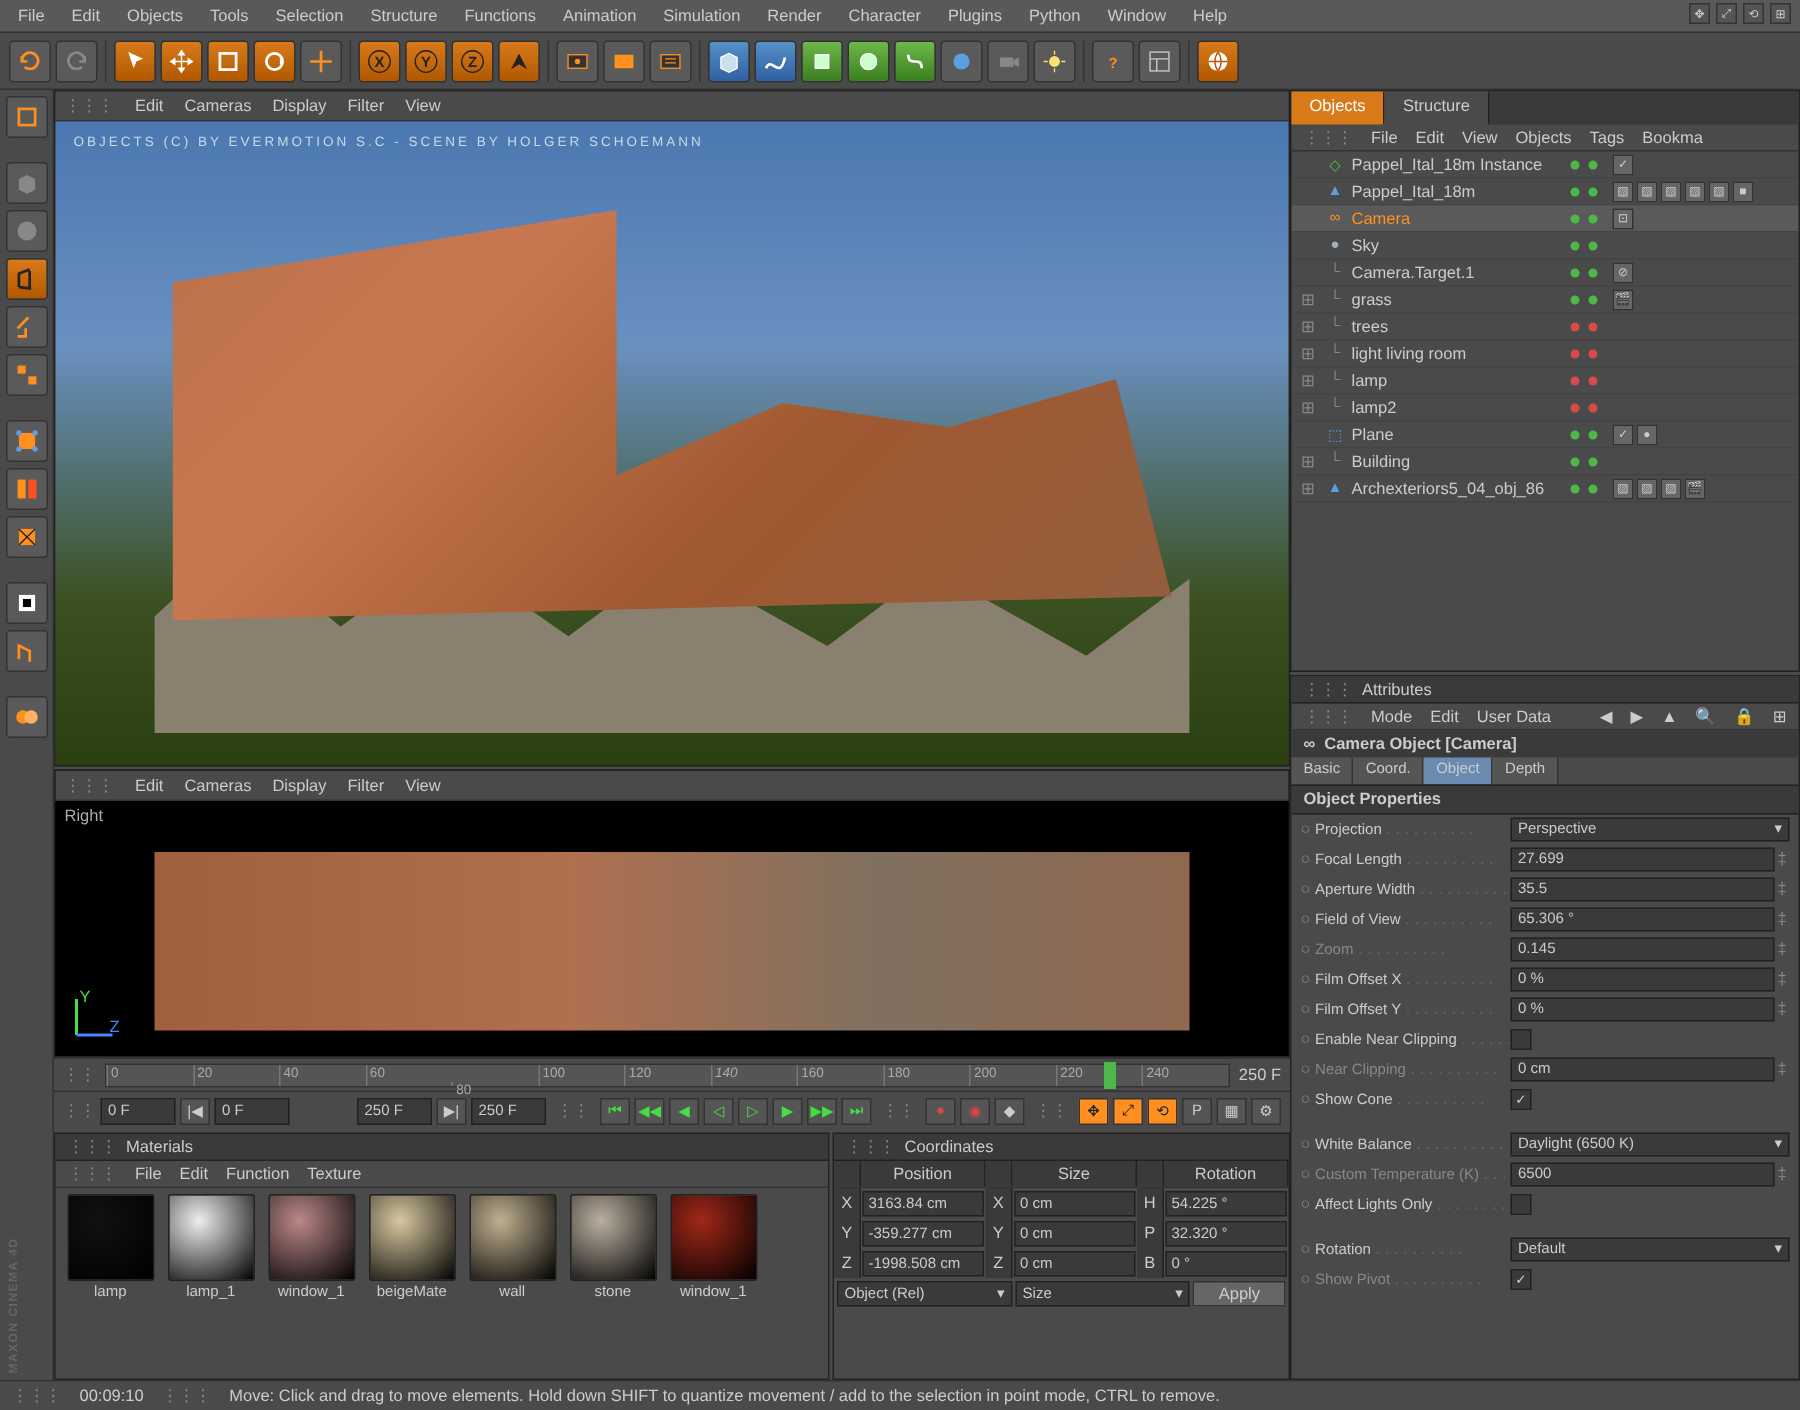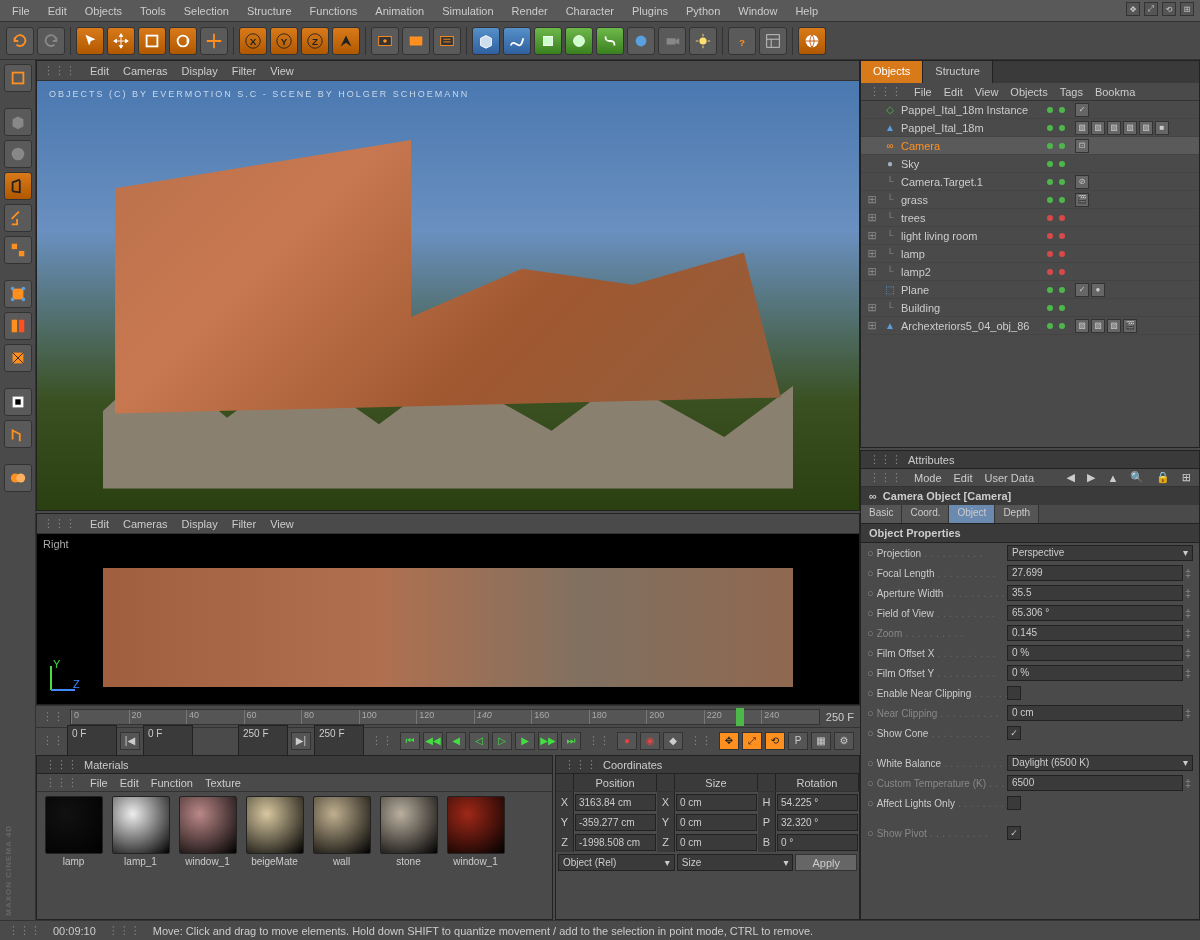--- a/index.html
+++ b/index.html
@@ -24,21 +24,21 @@
 .stone-base{position:absolute;bottom:5%;left:8%;right:8%;height:30%;background:#8a8070;clip-path:polygon(0 40%,8% 0,18% 45%,28% 5%,40% 50%,50% 10%,65% 55%,75% 15%,90% 60%,100% 20%,100% 100%,0 100%)}
 .viewport2{flex:55;background:#000;border:1px solid #222;display:flex;flex-direction:column;min-height:0;margin-top:2px}
 .vp2-body{flex:1;background:#000;position:relative;overflow:hidden}
 .vp2-label{position:absolute;top:4px;left:6px;color:#aaa}
 .ortho-render{position:absolute;top:20%;left:8%;right:8%;bottom:10%;background:linear-gradient(90deg,#a06040 0%,#b07050 40%,#807060 70%,#906850 100%)}
 .timeline{height:22px;background:#4a4a4a;display:flex;align-items:center;border-top:1px solid #333;font-size:10px;padding:0 6px}
 .tl-ruler{flex:1;height:16px;background:#555;position:relative;margin:0 6px;border:1px solid #333}
 .tl-tick{position:absolute;top:0;bottom:0;border-left:1px solid #777;font-size:9px;padding-left:2px;color:#aaa}
 .tl-marker{position:absolute;top:-2px;bottom:-2px;width:8px;background:#4db84a;right:10%}
 .playbar{height:26px;background:#4a4a4a;display:flex;align-items:center;gap:3px;padding:0 6px;border-top:1px solid #333}
-.field{background:#3a3a3a;border:1px solid #222;padding:2px 4px;height:32px;font-size:10px;color:#ccc}
+.field{background:#3a3a3a;border:1px solid #222;padding:2px 4px;height:18px;font-size:10px;color:#ccc}
 .field.w50{width:50px}
 .pbtn{width:20px;height:18px;background:#555;border:1px solid #333;display:flex;align-items:center;justify-content:center;cursor:pointer;font-size:10px}
 .bottom-panels{height:165px;display:flex;gap:2px;margin-top:2px}
 .panel{background:#4a4a4a;border:1px solid #222;display:flex;flex-direction:column}
 .panel-title{height:18px;background:#3a3a3a;padding:2px 8px;font-size:11px;border-bottom:1px solid #222;display:flex;align-items:center}
 .panel-menu{height:18px;display:flex;align-items:center;gap:12px;padding:0 8px;border-bottom:1px solid #333}
 .materials{flex:1}
 .mat-grid{flex:1;display:flex;gap:2px;padding:4px;overflow:hidden}
 .mat-item{width:65px;display:flex;flex-direction:column;align-items:center;gap:2px}
 .mat-swatch{width:58px;height:58px;border:1px solid #222;border-radius:2px}
@@ -383,21 +383,21 @@
     </div>
 
     <div class="timeline">
       <span style="color:#888">⋮⋮</span>
       <div class="tl-ruler" id="tlruler">
           <div class="tl-marker"></div>
           <div class="tl-tick" style="left: 0%;">0</div>
           <div class="tl-tick" style="left: 7.69231%;">20</div>
           <div class="tl-tick" style="left: 15.3846%;">40</div>
           <div class="tl-tick" style="left: 23.0769%;">60</div>
-          <div class="tl-tick" style="left: 30.7692%;">80</div>
+          <div class="tl-tick" style="left: 30.7692%; margin-top: 11px;">80</div>
           <div class="tl-tick" style="left: 38.4615%;">100</div>
           <div class="tl-tick" style="left: 46.1538%;">120</div>
           <div class="tl-tick" style="left: 53.8462%; font-style: italic;">140</div>
           <div class="tl-tick" style="left: 61.5385%;">160</div>
           <div class="tl-tick" style="left: 69.2308%;">180</div>
           <div class="tl-tick" style="left: 76.9231%;">200</div>
           <div class="tl-tick" style="left: 84.6154%;">220</div>
           <div class="tl-tick" style="left: 92.3077%;">240</div>
         </div>
       <span>250 F</span>
@@ -784,20 +784,24 @@
             <span class="albl dim"><span style="color:#888">○ </span>Custom Temperature (K)<span style="color:#666"> . . . . . . . . . .</span></span>
             <div class="aval">6500</div>
             <span style="width:10px;text-align:center;color:#888">‡</span>
           </div>
           <div class="attr-row">
             <span class="albl"><span style="color:#888">○ </span>Affect Lights Only<span style="color:#666"> . . . . . . . . . .</span></span>
             <div class="chk"></div>
           </div>
           <div style="height: 10px;"></div>
           <div class="attr-row">
+            <span class="albl"><span style="color:#888">○ </span>Rotation<span style="color:#666"> . . . . . . . . . .</span></span>
+            <div class="aval dd">Default</div>
+          </div>
+          <div class="attr-row">
             <span class="albl dim"><span style="color:#888">○ </span>Show Pivot<span style="color:#666"> . . . . . . . . . .</span></span>
             <div class="chk">✓</div>
           </div>
         </div>
     </div>
   </div>
 </div>
 
 <div class="statusbar">
   <span style="color:#666;font-weight:bold;writing-mode:vertical-lr;transform:rotate(180deg);font-size:8px;letter-spacing:1px;position:absolute;left:4px;bottom:24px">MAXON CINEMA 4D</span>

